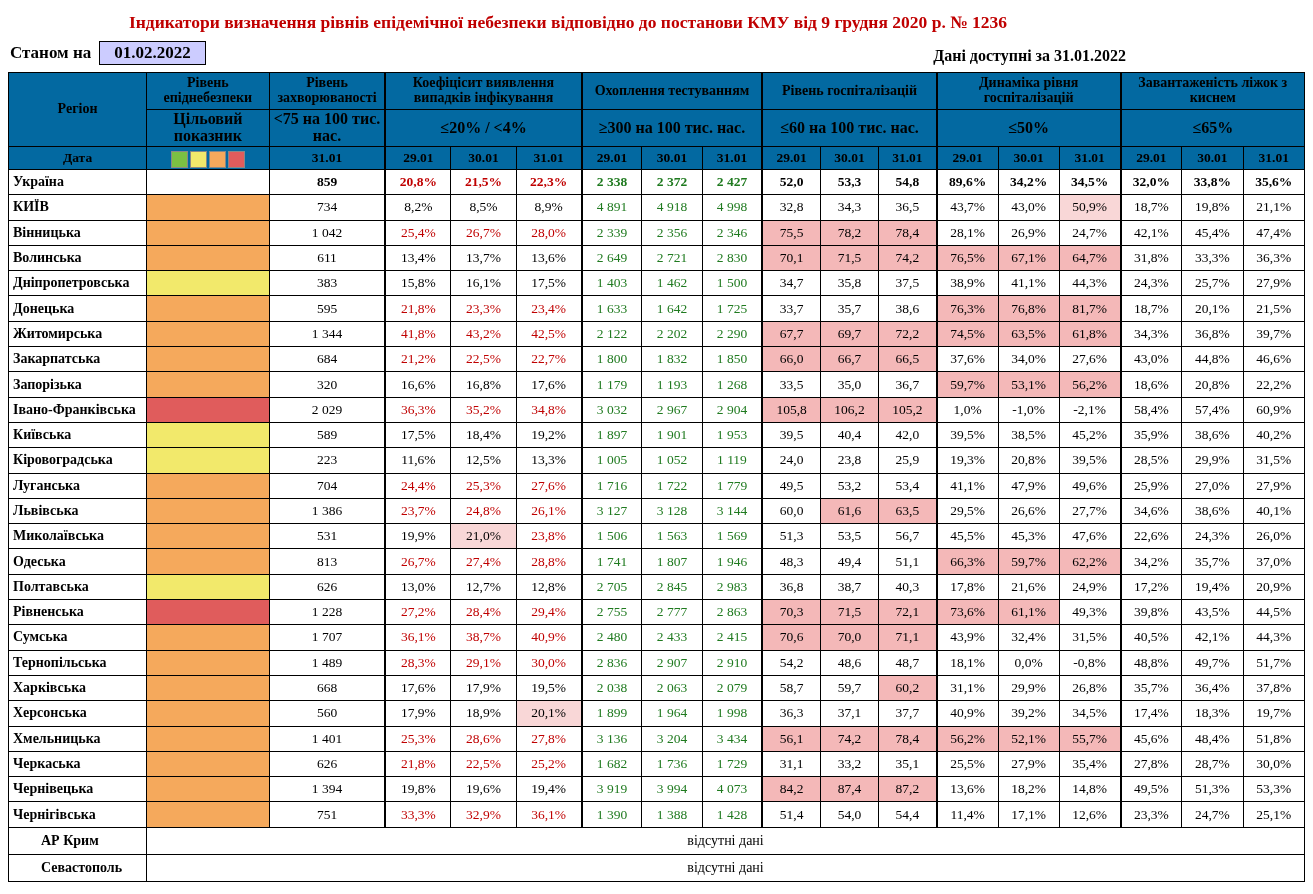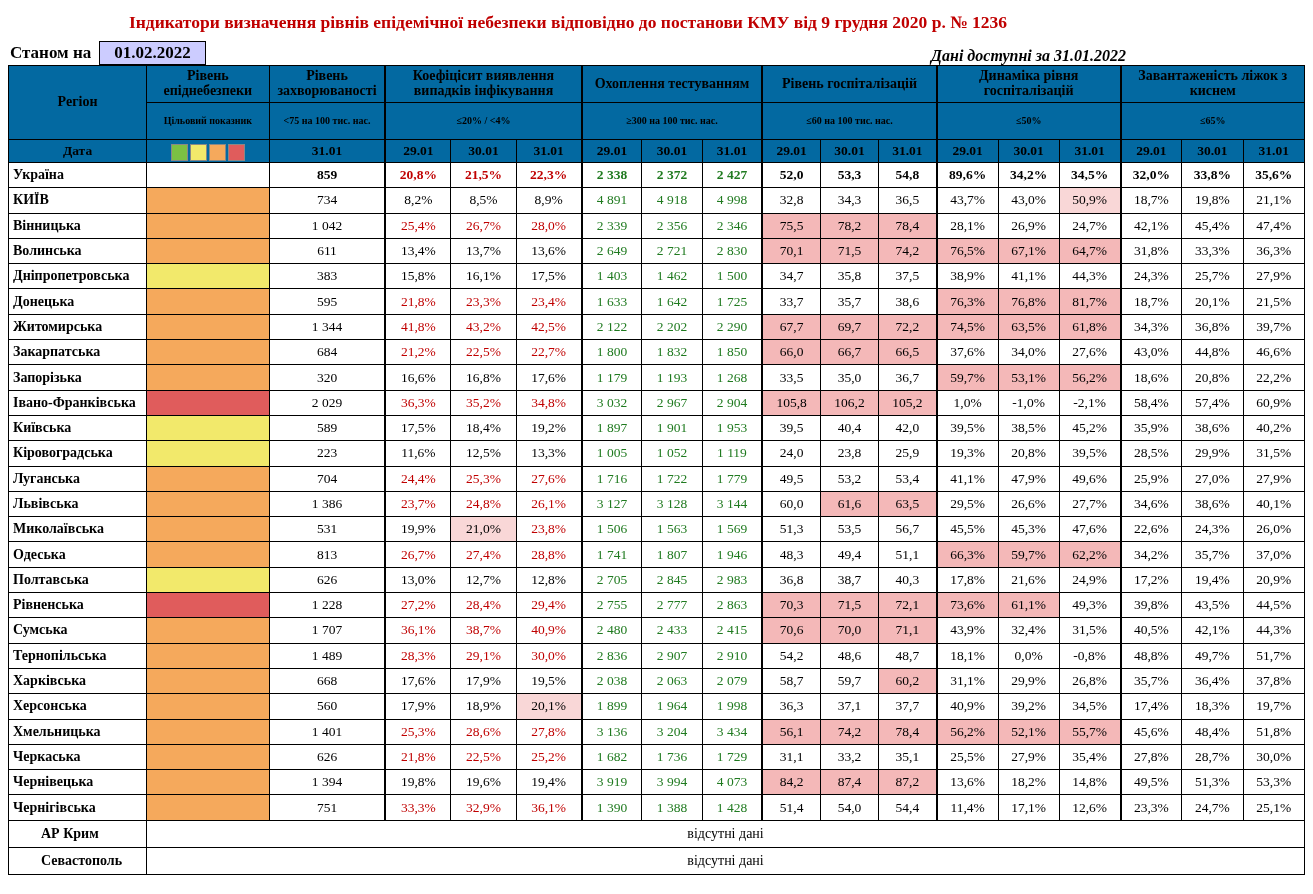--- a/index.html
+++ b/index.html
@@ -6,37 +6,37 @@
   body{font-family:"Liberation Serif", serif; width:1313px; height:894px; overflow:hidden;}
   .page{padding:6px 8px 0 8px; box-sizing:border-box; width:1136px;}
   .title{
     text-align:center;
     color:#c00000;
     font-weight:bold;
     font-size:17.5px;
     padding:6px 0 8px 0;
     letter-spacing:0px;
   }
-  .topbar{display:flex; align-items:flex-end; justify-content:space-between; padding:0 2px 0 2px;}
+  .topbar{display:flex; align-items:flex-end; justify-content:space-between; padding:0 2px 7px 2px;}
   .asof{display:flex; align-items:center;}
   .asof-label{font-weight:bold; font-size:17px; padding-right:8px;}
   .asof-date{
     background:#ccccff;
     border:1px solid #000;
     font-weight:bold;
     font-size:17px;
     padding:1px 14px;
     text-align:center;
   }
-  .avail{font-weight:bold; font-size:16px;font-style:italic;}
+  .avail{font-weight:bold; font-size:16px;}
   table{border-collapse:collapse; width:1297px; table-layout:fixed;}
   td,th{border:1px solid #000; font-size:13.5px; text-align:center; padding:1px 2px; vertical-align:middle;}
   thead td{background:#0369a1; font-weight:bold; line-height:1.05;}
   .hdr-row1 td{height:34px; font-size:14px;}
-  .hdr-row2 td{height:34px; font-size:10px;}
+  .hdr-row2 td{height:34px; font-size:16px;}
   .hdr-row3 td{height:20px; font-size:13.5px;}
   .region{text-align:left; padding-left:4px; font-weight:bold; font-size:14px; white-space:nowrap;}
   tbody tr{height:25.3px;}
   .ukr td{font-weight:bold;}
   .ukr .region{font-weight:bold;}
   .lvl{padding:0;}
   .legend{display:flex; justify-content:center; gap:2px; padding-top:2px;}
   .legend span{display:inline-block; width:15px; height:15px; border:1px solid #888;}
   .nodata td{height:24px;}
   .nodata .region{font-weight:bold; text-align:left;padding-left:32px;}

